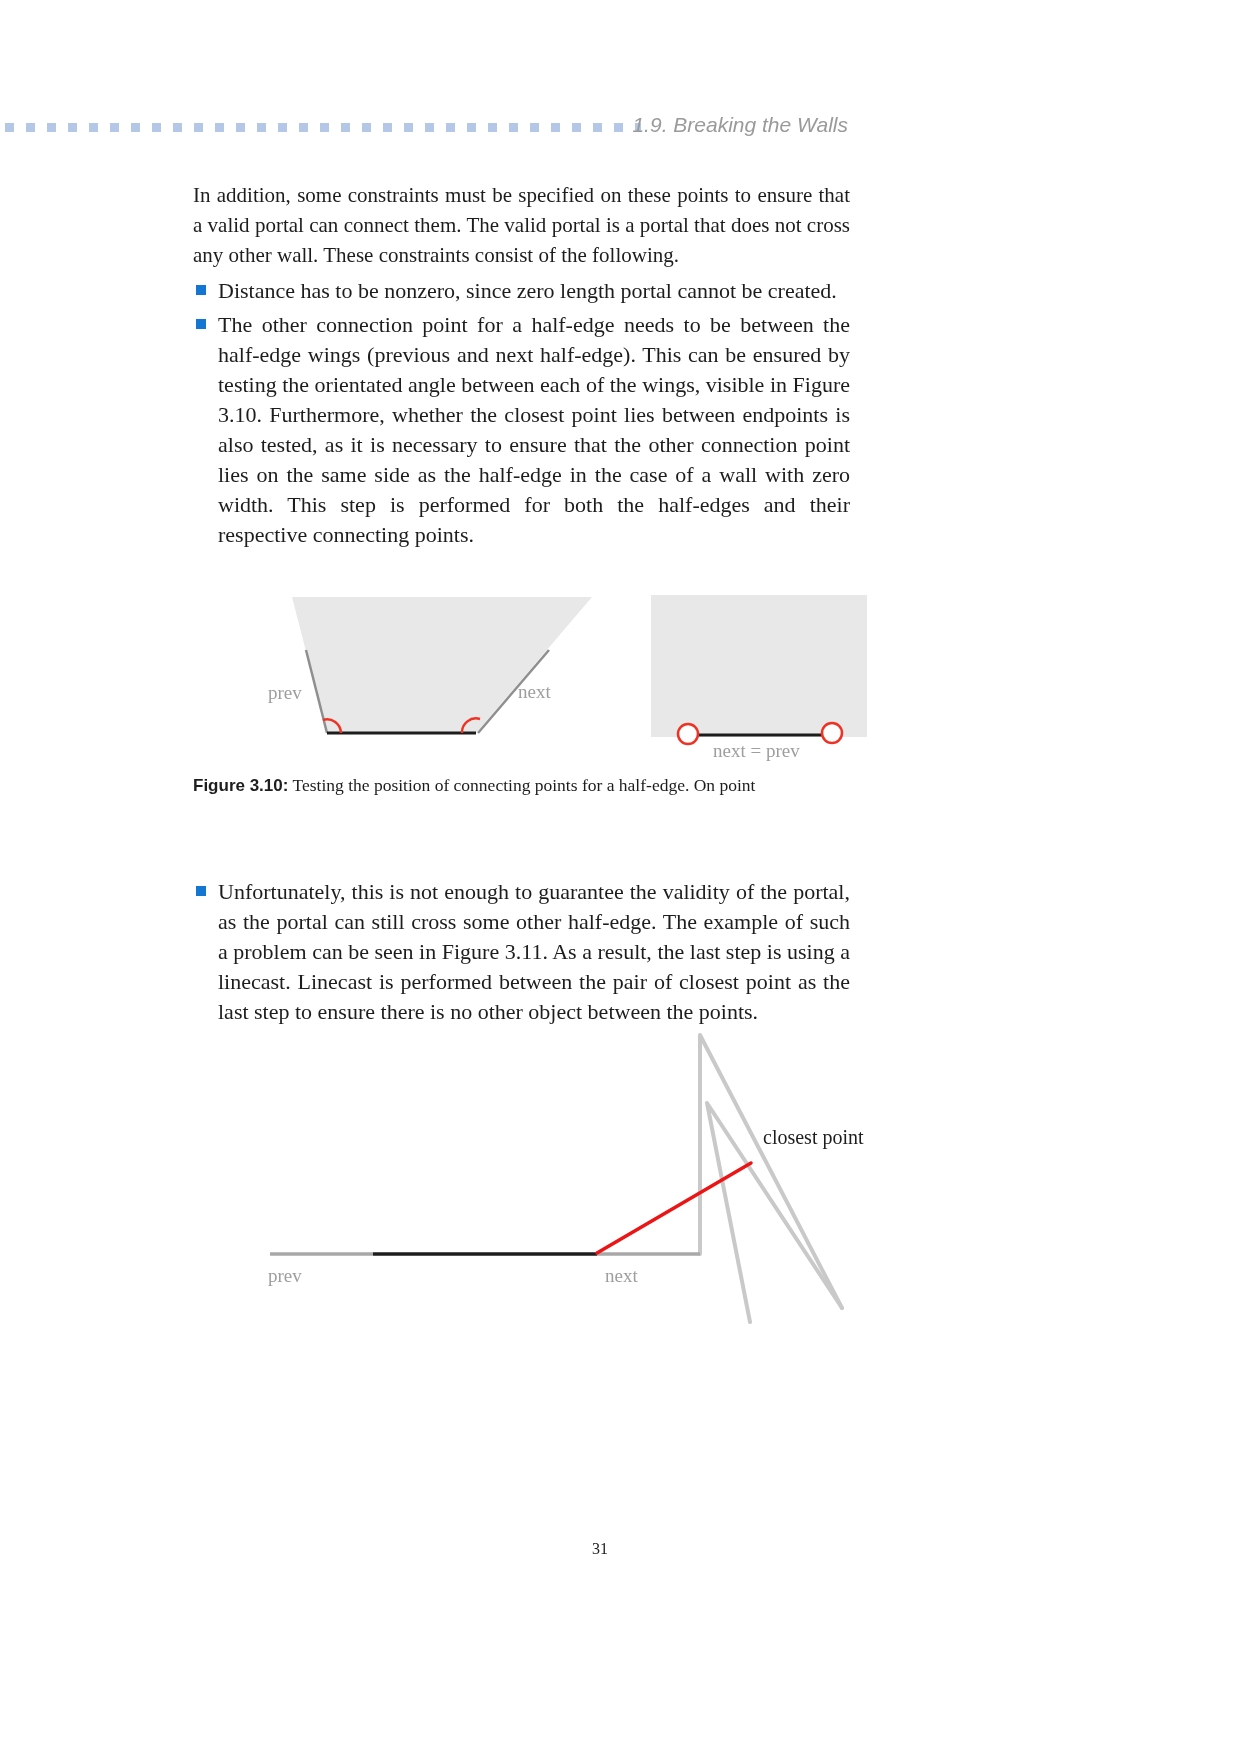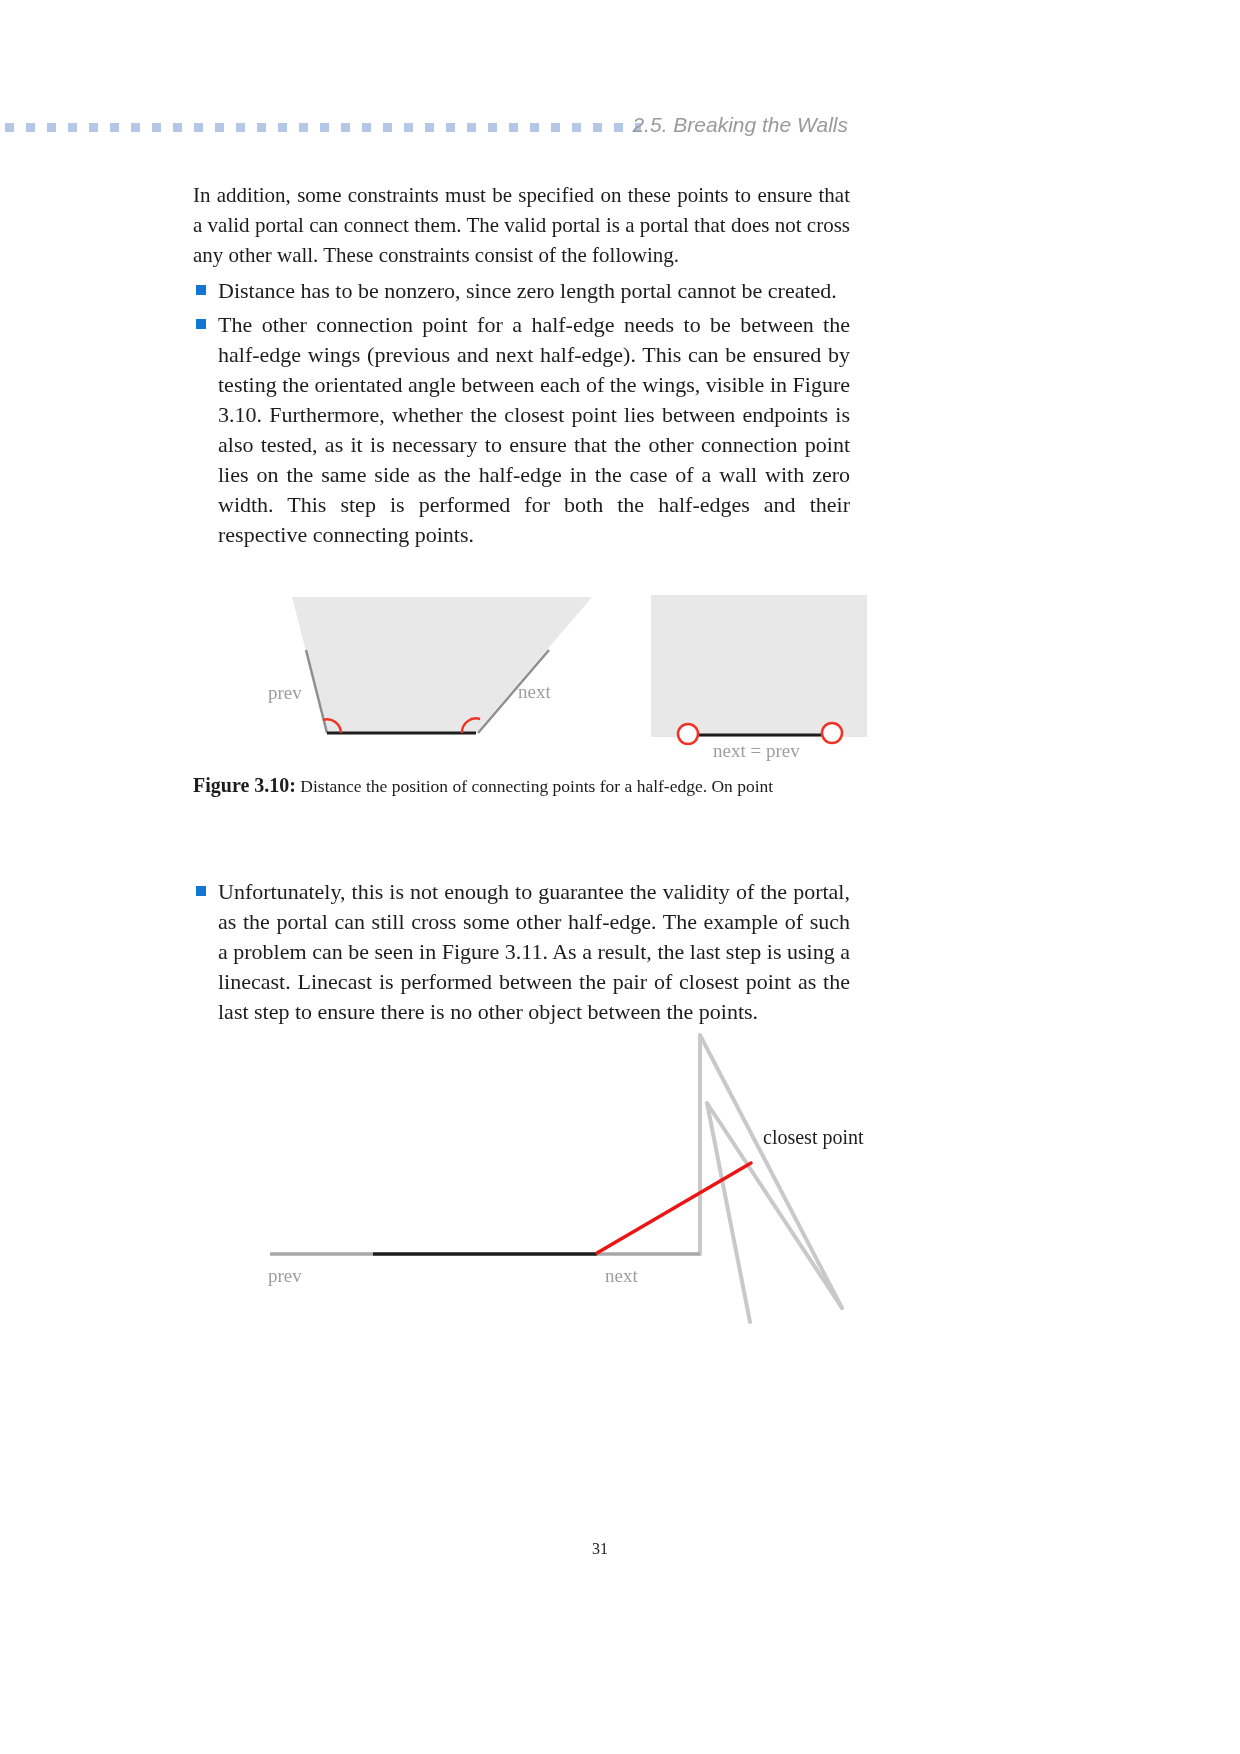--- a/index.html
+++ b/index.html
@@ -39,21 +39,21 @@
   }
   .bullet-sq{
     position:absolute;left:0;top:9px;width:10px;height:10px;
     background:var(--bullet-blue);
   }
   .caption{
     position:absolute;left:193px;width:660px;
     font-size:17.5px;line-height:26px;text-align:left;
   }
   .cap-label{
-    font-family:Liberation Serif, serif;font-weight:bold;font-size:20px;
+    font-family:Liberation Sans, sans-serif;font-weight:bold;font-size:17px;
   }
   .page-number{
     position:absolute;left:600px;top:1540px;transform:translateX(-50%);
     font-size:16px;
   }
   svg{position:absolute;overflow:visible;}
   .gray-fill{fill:var(--fig-gray-fill);}
   .edge-stroke{stroke:var(--edge-gray);stroke-width:2.5;fill:none;}
   .black-line{stroke:var(--ink);stroke-width:3;fill:none;}
   .red-mark{stroke:var(--fig-red);stroke-width:2.5;fill:none;}
@@ -64,21 +64,21 @@
   .base-gray{stroke:var(--base-gray);stroke-width:3.5;fill:none;}
   .base-black{stroke:var(--ink);stroke-width:3.5;fill:none;}
   .red-line{stroke:var(--line-red);stroke-width:3.5;fill:none;stroke-linecap:round;}
 </style>
 </head>
 <body>
 
 <div class="page">
 
   <div class="header-rule"></div>
-  <div class="header-title">2.5. Breaking the Walls</div>
+  <div class="header-title">1.9. Breaking the Walls</div>
 
   <div class="para" style="top:180px;">In addition, some constraints must be specified on these points to ensure that a valid portal can connect them. The valid portal is a portal that does not cross any other wall. These constraints consist of the following.</div>
 
   <div class="bullet-item" style="top:276px;">
     <span class="bullet-sq"></span>
     <span>Distance has to be nonzero, since zero length portal cannot be created.</span>
   </div>
   <div class="bullet-item" style="top:310px;">
     <span class="bullet-sq"></span>
     <span>The other connection point for a half-edge needs to be between the half-edge wings (previous and next half-edge). This can be ensured by testing the orientated angle between each of the wings, visible in Figure 3.10. Furthermore, whether the closest point lies between endpoints is also tested, as it is necessary to ensure that the other connection point lies on the same side as the half-edge in the case of a wall with zero width. This step is performed for both the half-edges and their respective connecting points.</span>
@@ -97,21 +97,21 @@
 
     <rect class="gray-fill" x="651" y="595" width="216" height="142"></rect>
     <line class="black-line" x1="688" y1="735" x2="832" y2="735"></line>
     <circle class="red-circle" cx="688" cy="734" r="10"></circle>
     <circle class="red-circle" cx="832" cy="733" r="10"></circle>
     <text class="fig-label" x="713" y="757">next = prev</text>
   </svg>
 
   <div class="caption" style="top:772px;">
     <span class="cap-label">Figure 3.10:</span>
-    <span>Distance the position of connecting points for a half-edge. On point</span><br>
+    <span>Testing the position of connecting points for a half-edge. On point</span><br>
   </div>
 
   <div class="bullet-item" style="top:860px;margin-top:17px;">
     <span class="bullet-sq"></span>
     <span>Unfortunately, this is not enough to guarantee the validity of the portal, as the portal can still cross some other half-edge. The example of such a problem can be seen in Figure 3.11. As a result, the last step is using a linecast. Linecast is performed between the pair of closest point as the last step to ensure there is no other object between the points.</span>
   </div>
 
   <svg style="left:240px;top:1000px;" width="640" height="335" viewBox="240 1000 640 335">
     <polyline class="spike" points="700,1254 700,1035 842,1308"></polyline>
     <polyline class="spike" points="750,1322 707,1103 842,1308"></polyline>

